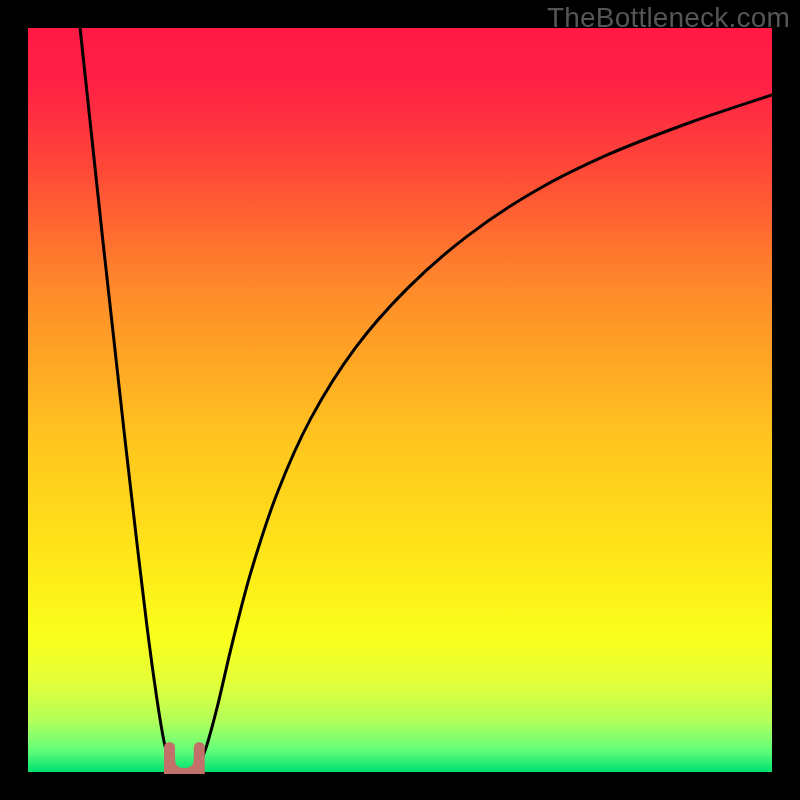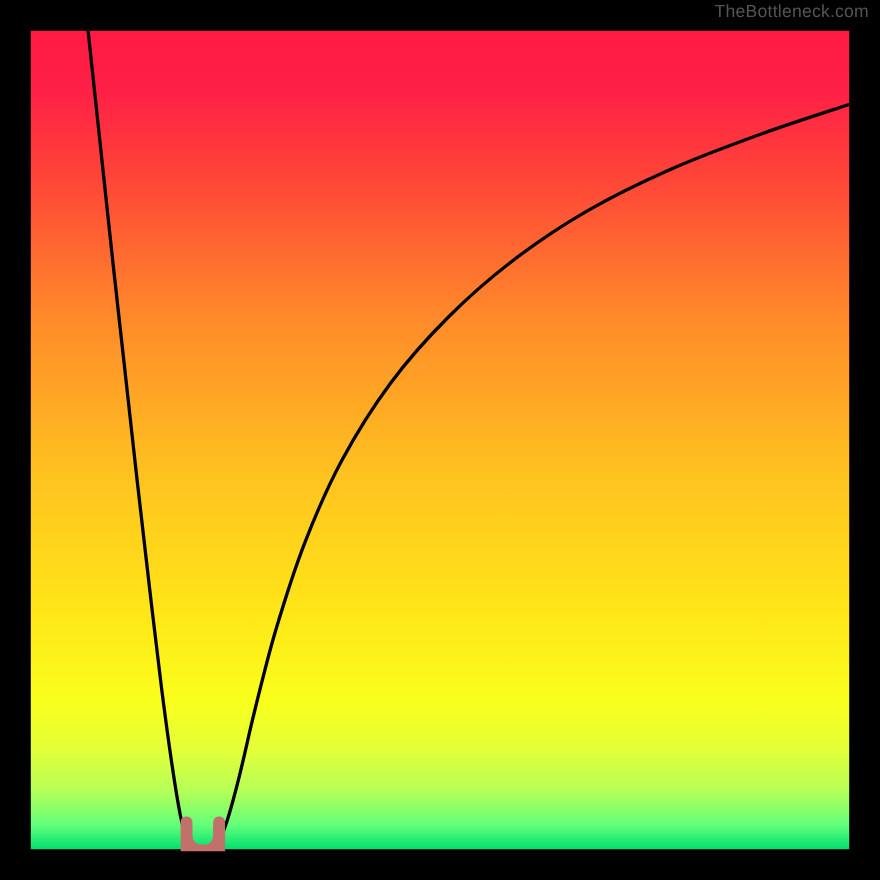--- a/index.html
+++ b/index.html
@@ -14,21 +14,21 @@
     position: relative;
     width: 800px;
     height: 800px;
     background: #000;
   }
   .watermark {
     position: absolute;
     top: 2px;
     right: 10px;
     font-family: Arial, Helvetica, sans-serif;
-    font-size: 16px;
+    font-size: 28px;
     font-weight: 500;
     color: #555;
     letter-spacing: 0.2px;
     z-index: 10;
   }
   .plot {
     position: absolute;
     left: 28px;
     top: 28px;
     width: 744px;

